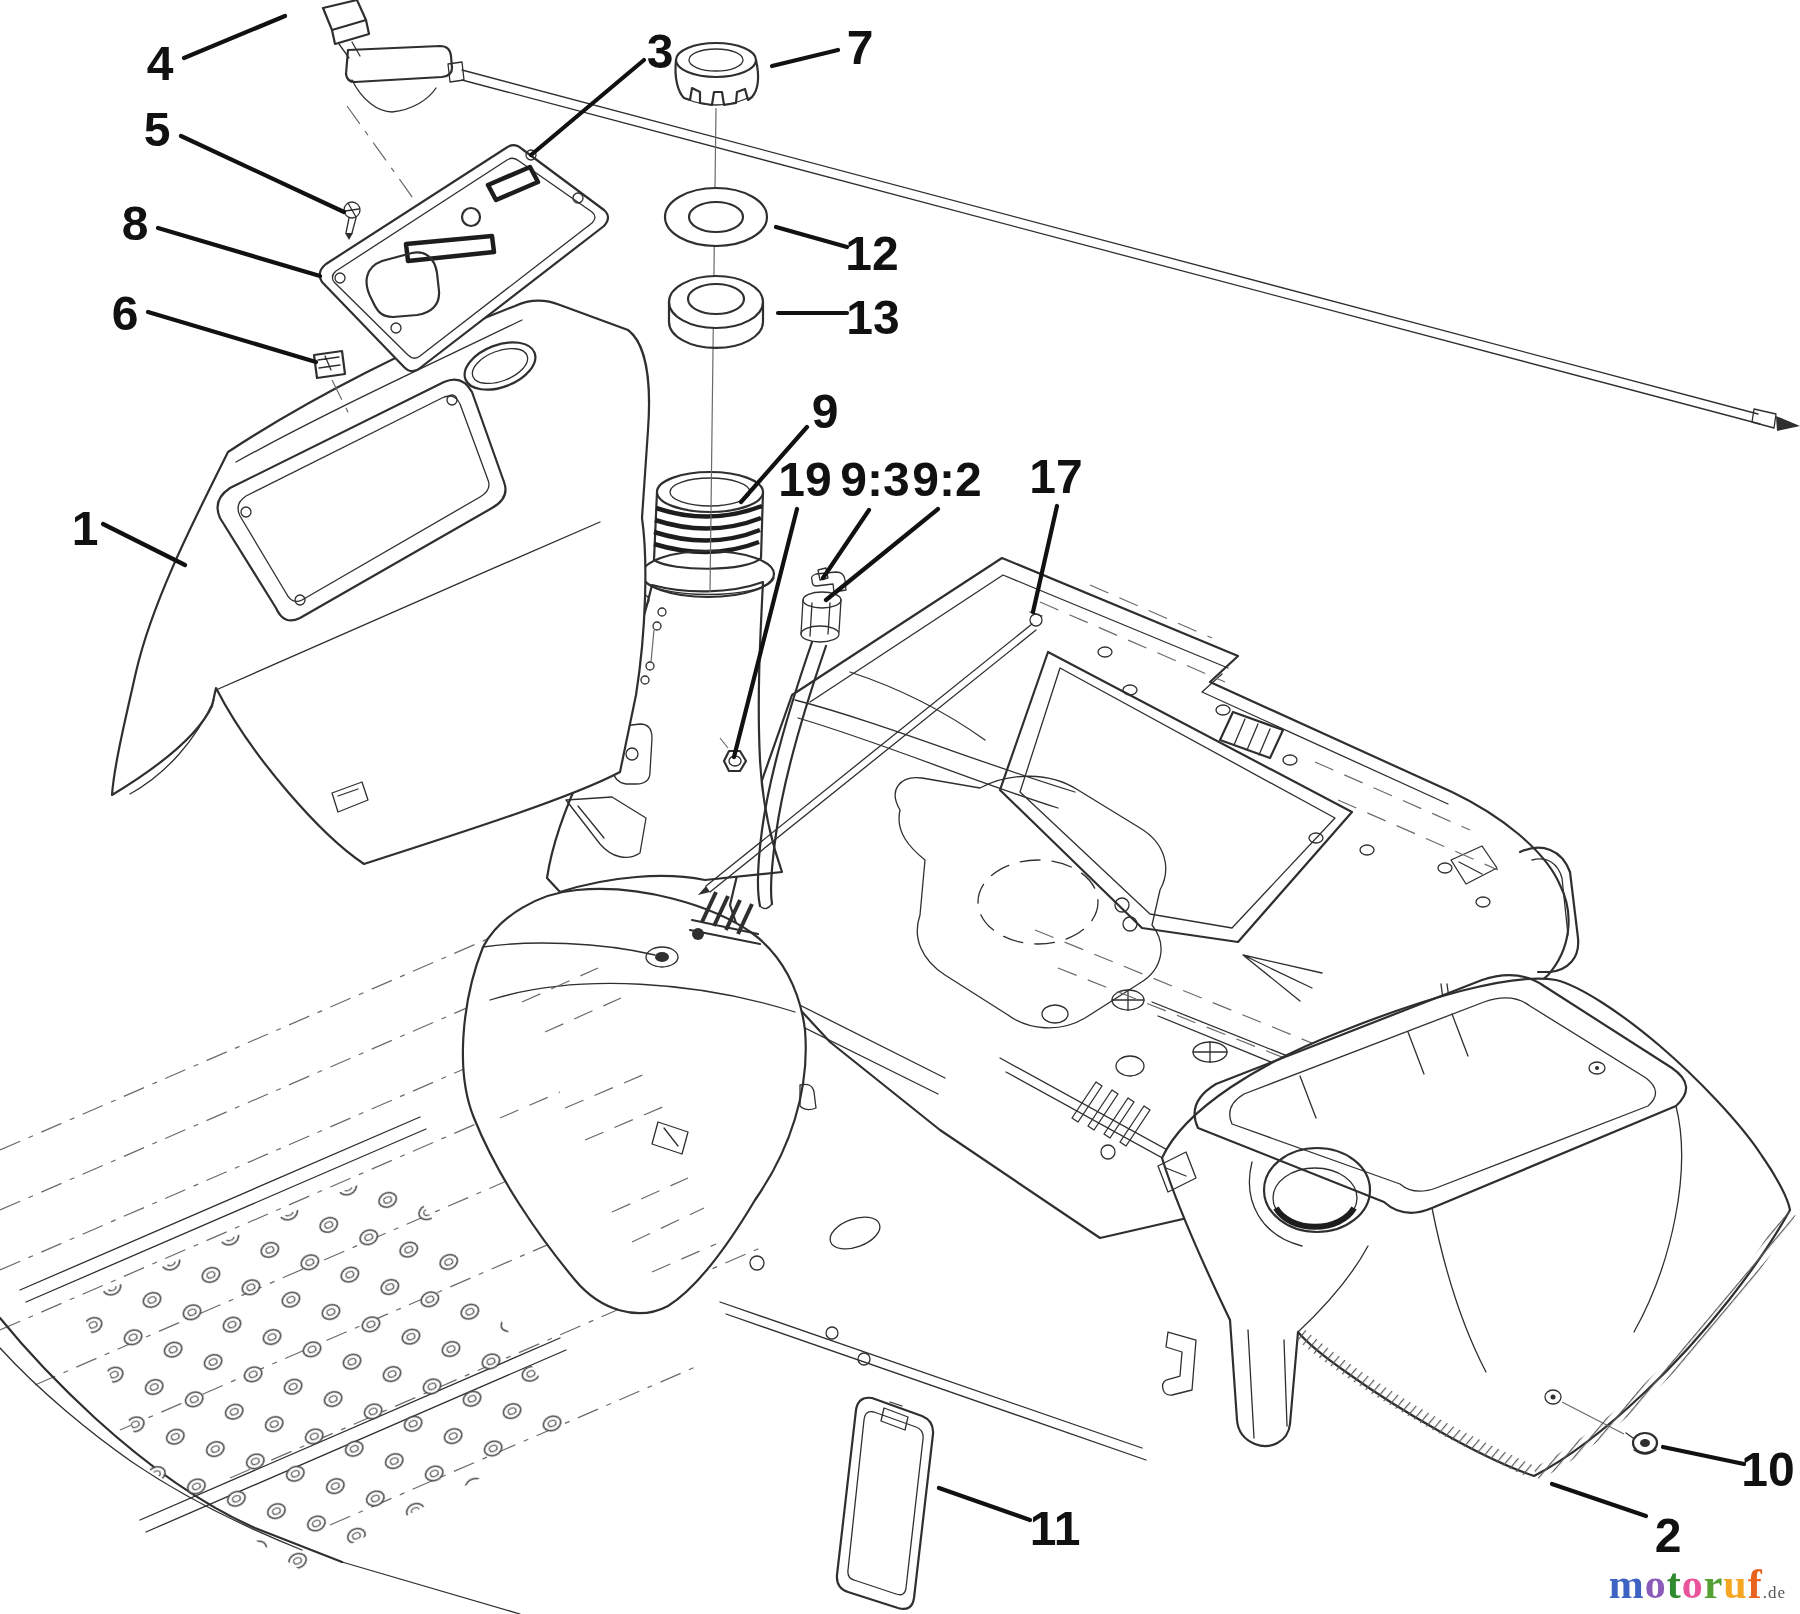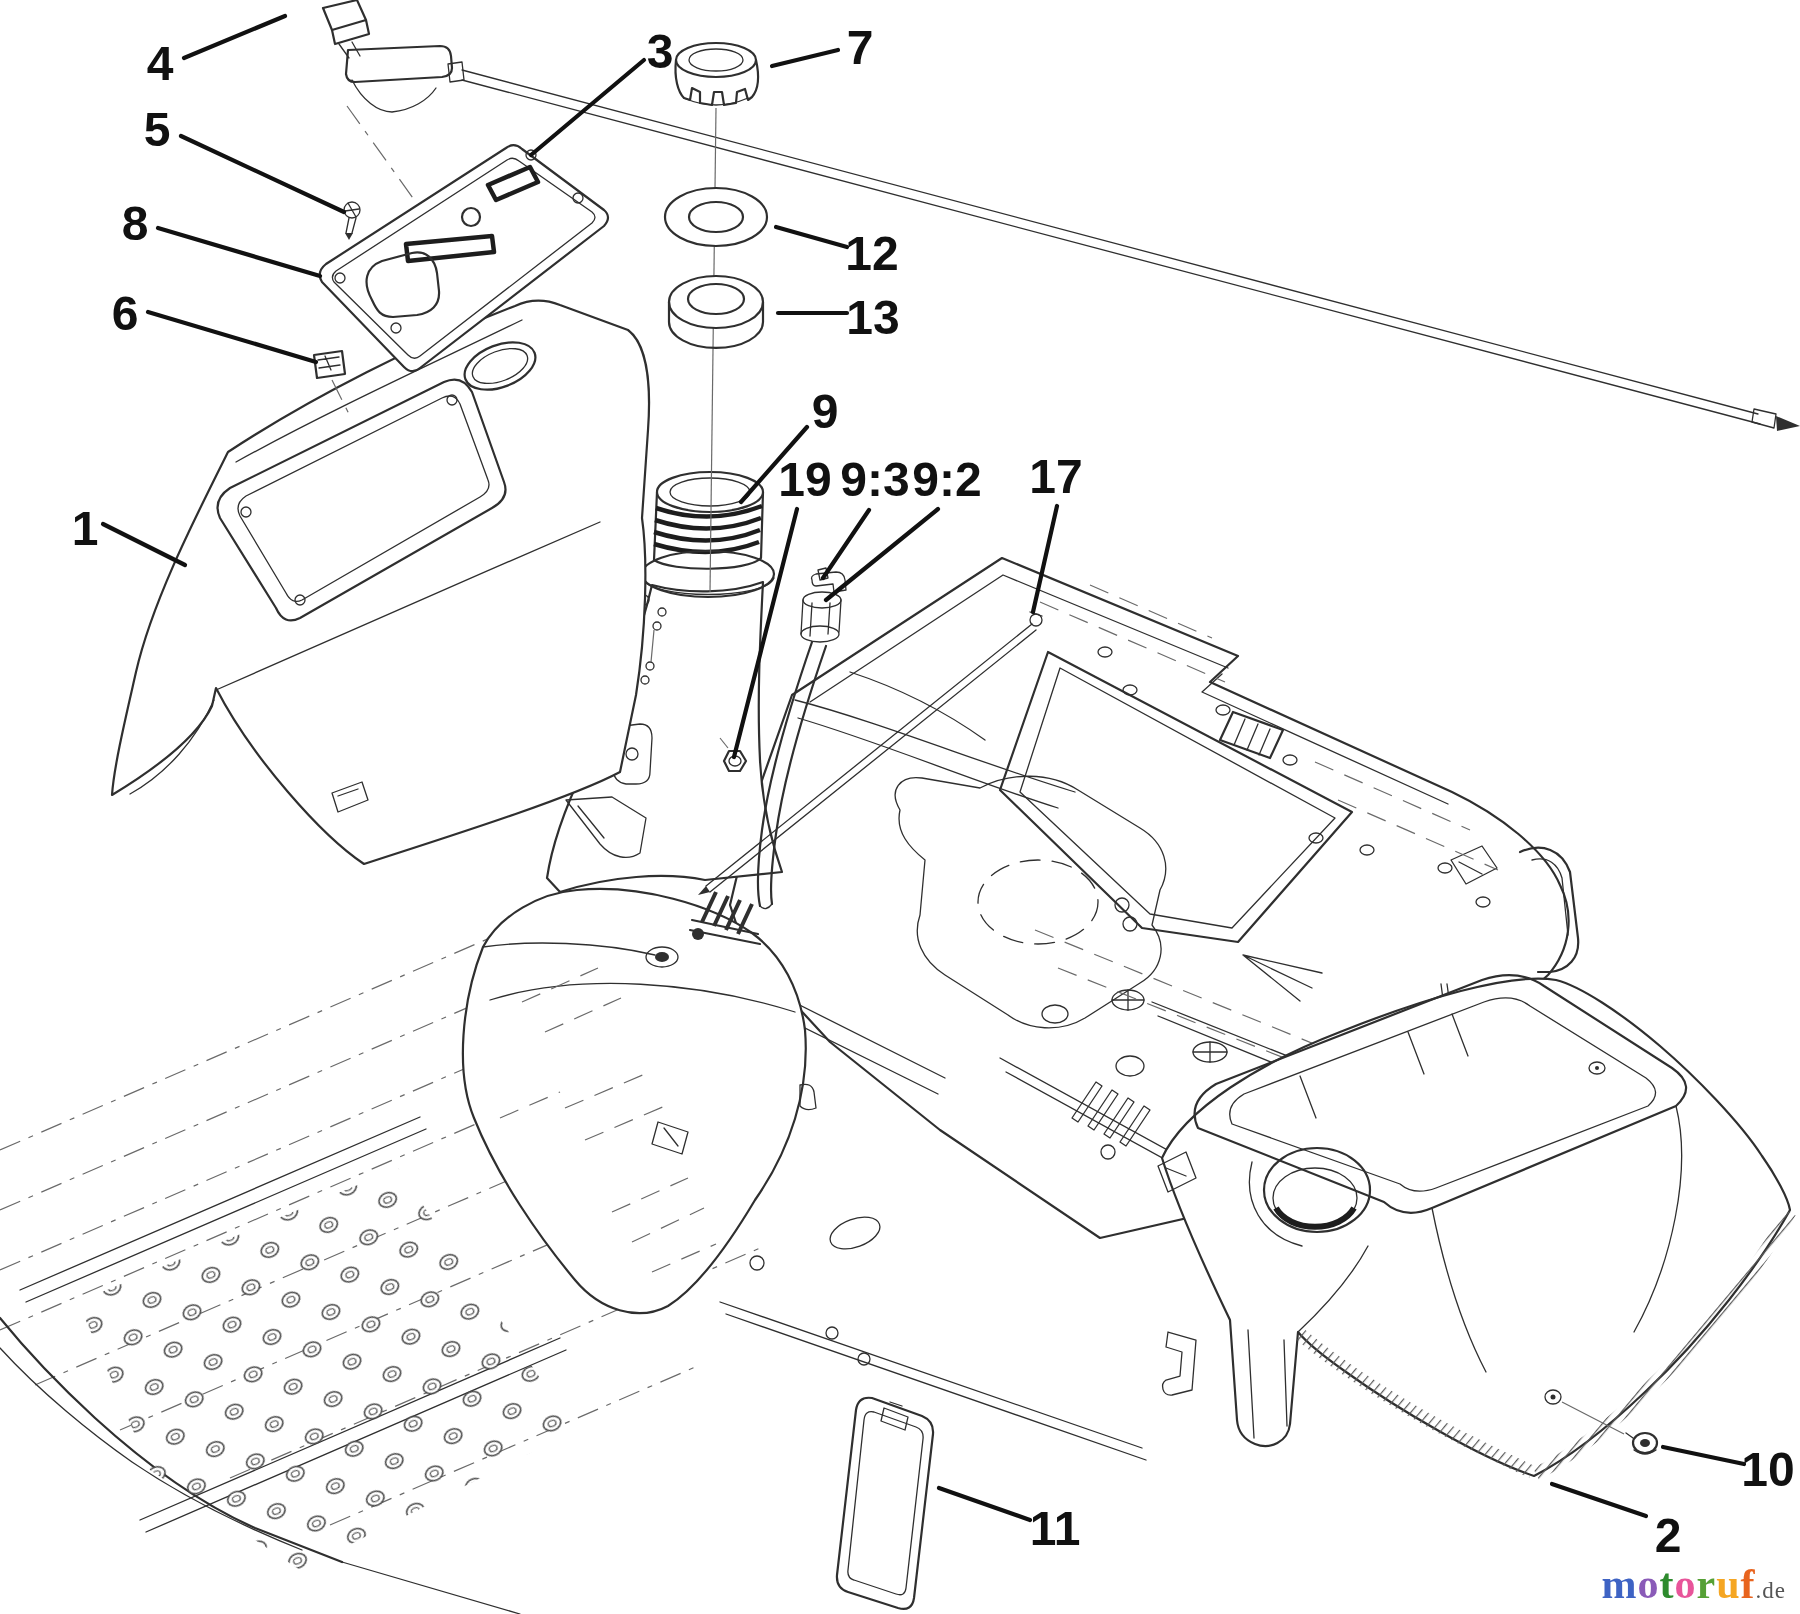--- a/index.html
+++ b/index.html
@@ -15,21 +15,21 @@
   .fill{fill:#2f2f2f;stroke:none}
   .dsh{stroke-dasharray:22 9 5 9}
   .dsh2{stroke-dasharray:20 12}
   .thin{stroke:#6a6a6a;stroke-width:1.2;fill:none}
   .leader{stroke:#111;stroke-width:4.2;stroke-linecap:round}
   text.callout{font:bold 48px "Liberation Sans",sans-serif;fill:#111;text-anchor:middle}
   .band{fill:none;stroke-width:13;stroke-linecap:butt}
   
   .logo{position:absolute;right:14px;bottom:6px;font-family:"Liberation Serif",serif;
         font-size:42px;font-weight:600;letter-spacing:1px;white-space:nowrap;}
-  .logo .sfx{font-size:23px;font-weight:400;}
+  .logo .sfx{font-size:17px;font-weight:400;}
 </style>
 </head>
 <body>
 
 <div class="stage">
 <svg width="1800" height="1614" viewBox="0 0 1800 1614">
   <defs>
     <pattern id="dots" width="64" height="54" patternUnits="userSpaceOnUse" patternTransform="rotate(-23)">
       <ellipse cx="16" cy="14" rx="9" ry="7" fill="#fff" stroke="#4a4a4a" stroke-width="1.6"></ellipse>
       <ellipse cx="16" cy="14" rx="4" ry="3" fill="none" stroke="#4a4a4a" stroke-width="1.2"></ellipse>

